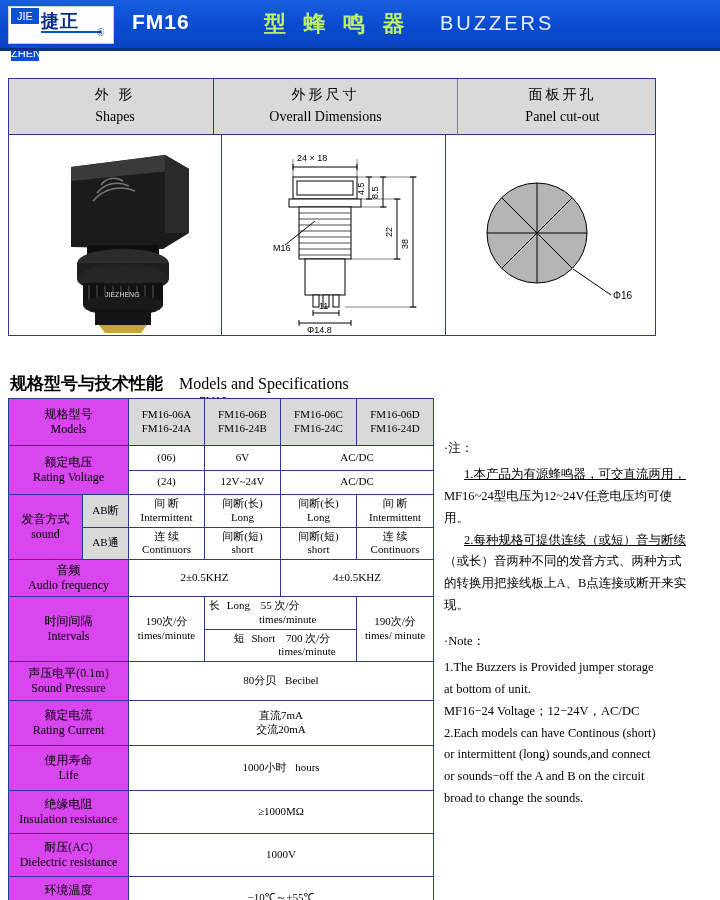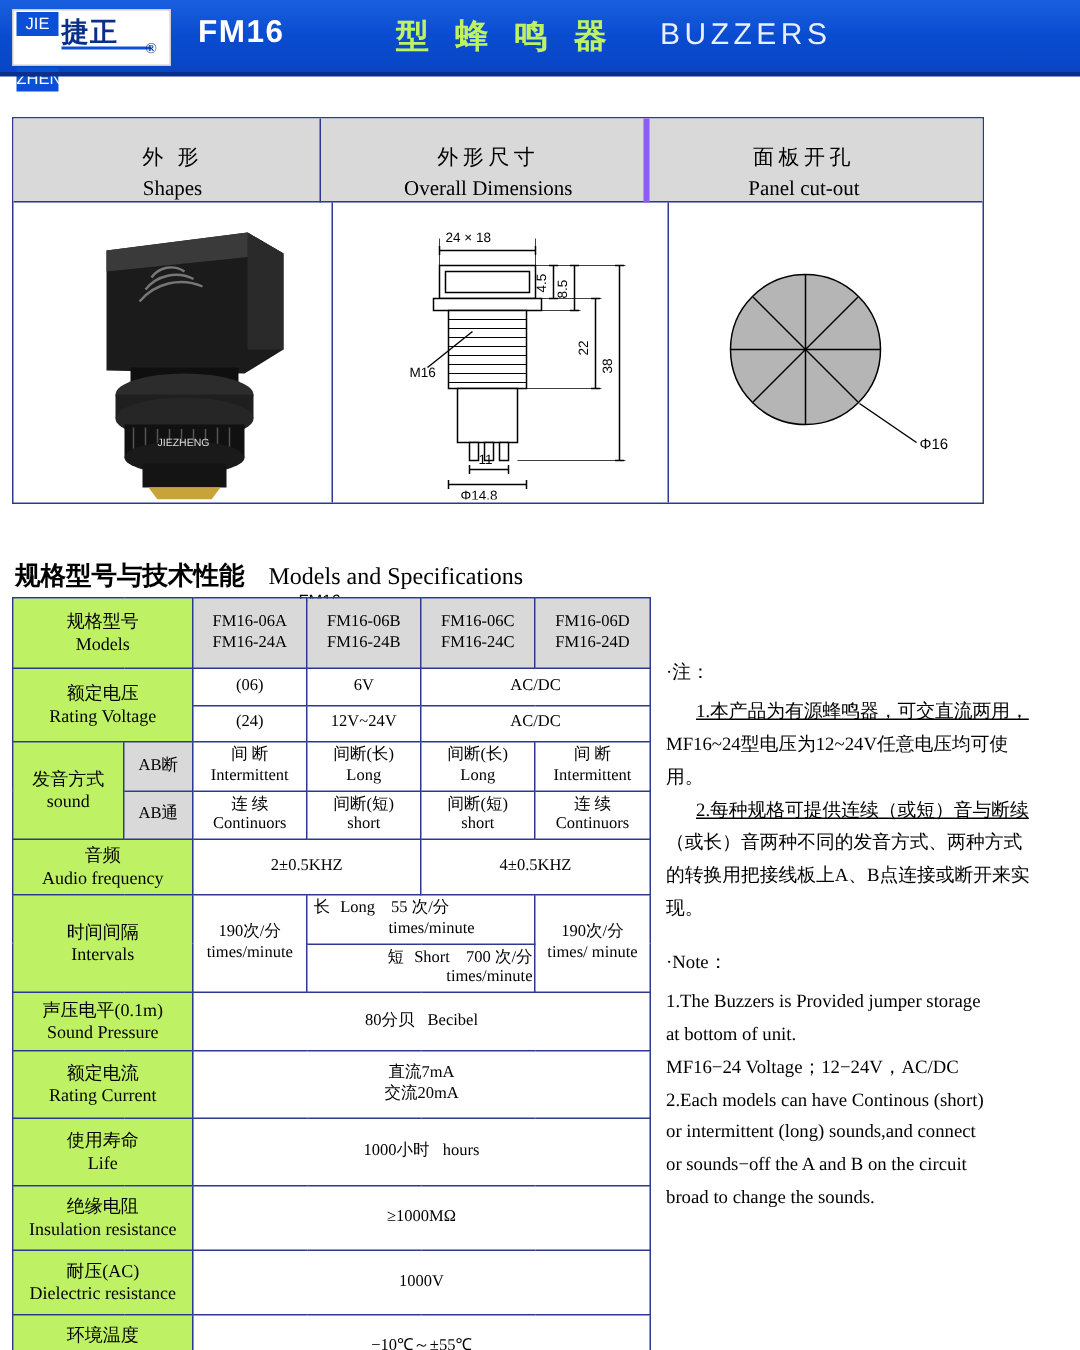--- a/index.html
+++ b/index.html
@@ -71,22 +71,22 @@
   .fig-head{
     position:absolute;left:0;top:0;width:100%;height:56px;
     background:#d9d9d9;border-bottom:1px solid #2b3a8f;box-sizing:border-box;
   }
   .fig-head .cell{
     position:absolute;top:0;height:56px;text-align:center;
     box-sizing:border-box;
   }
   .fig-head .c1{left:0;width:212px;}
   .fig-head .c2{left:204px;width:224px;border-left:1px solid #2b3a8f;}
-  .fig-head .c3{left:420px;width:210px;border-left:4px solid #8b5cf6;}
-  .fig-head .t-cn{margin-top:17px;font-size:14px;letter-spacing:3px;}
+  .fig-head .c3{left:448px;width:210px;border-left:1px solid #8b5cf6;}
+  .fig-head .t-cn{margin-top:7px;font-size:14px;letter-spacing:3px;}
   .fig-head .t-en{margin-top:5px;font-size:14px;font-family:"Liberation Serif",serif;}
   .fig-div1{position:absolute;left:212px;top:56px;width:1px;height:200px;background:#2b3a8f;}
   .fig-div2{position:absolute;left:436px;top:56px;width:1px;height:200px;background:#2b3a8f;}
   .fig-label{position:absolute;font-size:11px;font-family:"Liberation Sans",sans-serif;}
 
   
   .sec-title{
     position:absolute;left:10px;top:372px;
     font-size:17px;font-weight:bold;
   }
@@ -100,21 +100,21 @@
     position:absolute;left:8px;top:398px;width:425px;
     border-collapse:collapse;table-layout:fixed;
     font-size:11px;
   }
   .spec td{
     border:1px solid #2b3a8f;
     text-align:center;vertical-align:middle;
     padding:2px 1px;
     line-height:1.25;
   }
-  .lab{background:#bef264;width:120px;}
+  .lab{background:#d946ef;width:120px;}
   .lab .cn{font-size:12px;}
   .lab .en{font-size:12px;}
   .sub{background:#d9d9d9;width:46px;font-size:11px;}
   .hdr-cell{background:#d9d9d9;}
 
   
   .notes{
     position:absolute;left:444px;top:438px;width:268px;
     font-size:12.5px;line-height:1.75;
   }
@@ -395,21 +395,21 @@
         <span style="margin-left:4px">Long</span>
         <span style="margin-left:8px">55 次/分</span>
         <br><span style="margin-left:50px">times/minute</span>
       </td>
       <td rowspan="2">
         <div>190次/分</div>
         <div>times/ minute</div>
       </td>
     </tr>
     <tr>
-      <td colspan="2" style="text-align:right;padding-left:4px">
+      <td colspan="2" style="text-align:center;padding-left:4px">
         <span>短</span>
         <span style="margin-left:4px">Short</span>
         <span style="margin-left:8px">700 次/分</span>
         <br><span style="margin-left:50px">times/minute</span>
       </td>
     </tr>
 
     <tr>
       <td class="lab" colspan="2" style="height:34px">
         <div class="cn">声压电平(0.1m)</div>

